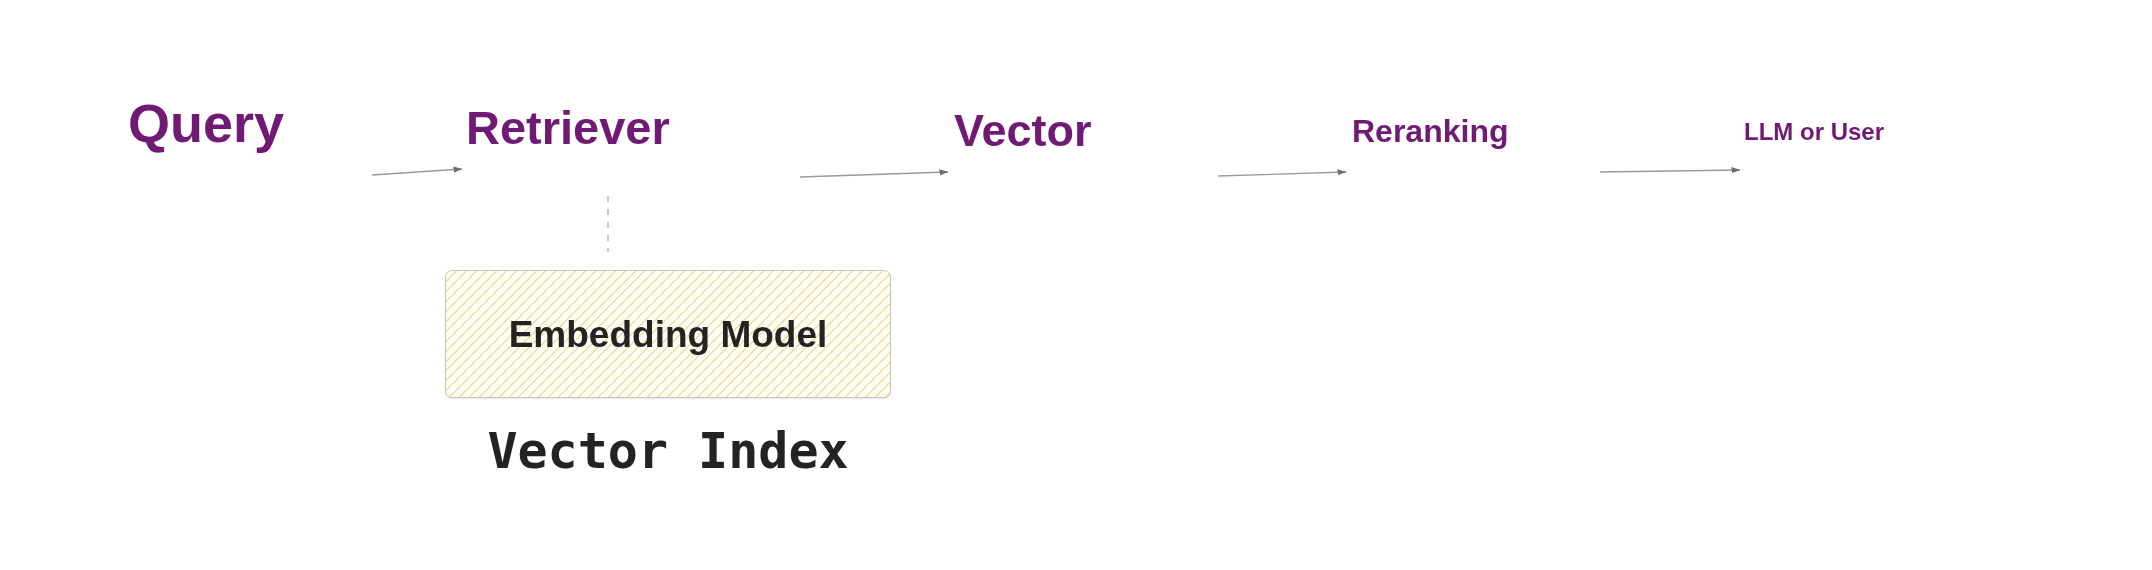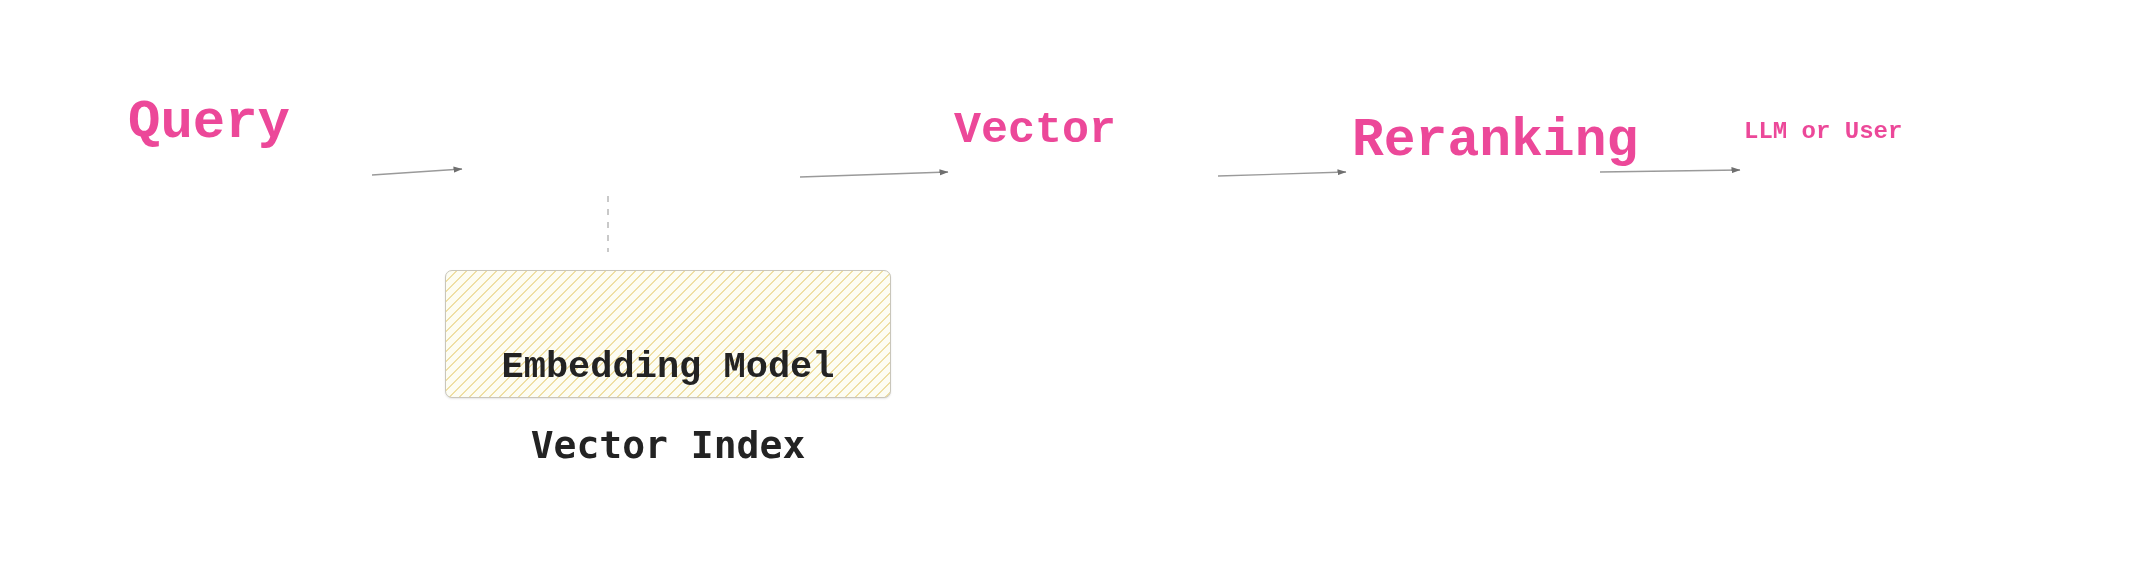--- a/index.html
+++ b/index.html
@@ -10,31 +10,31 @@
   #canvas {
     position: relative;
     width: 2152px;
     height: 570px;
     background: #ffffff;
     overflow: hidden;
     font-family: "DejaVu Sans Mono", "Liberation Mono", monospace;
   }
   .node-label {
     position: absolute;
-    color: #ec4899;
-    font-family: Liberation Mono, monospace;
+    color: #701a75;
+    font-family: Liberation Sans, sans-serif;
     font-weight: 700;
     white-space: pre;
     line-height: 1;
     letter-spacing: 0px;
   }
   #node-query       { left: 128px;  top: 96px;  font-size: 54px; }
   #node-retriever   { left: 466px;  top: 104px; font-size: 47px; }
   #node-results     { left: 954px;  top: 108px; font-size: 45px; }
-  #node-reranking   { left: 1352px; top: 115px; font-size: 53px; }
+  #node-reranking   { left: 1352px; top: 115px; font-size: 32px; }
   #node-llmoruser   { left: 1744px; top: 120px; font-size: 24px; }
 
   #connectors {
     position: absolute;
     left: 0;
     top: 0;
     width: 2152px;
     height: 570px;
     pointer-events: none;
   }
@@ -66,36 +66,35 @@
     );
     box-shadow: 0 1px 2px rgba(0,0,0,0.10);
   }
   #embedding-model-label {
     position: absolute;
     left: 0;
     right: 0;
     top: 50%;
     transform: translateY(-50%);
     text-align: center;
-    font-family: Liberation Mono, monospace;
+    font-family: Liberation Sans, sans-serif;
     font-size: 37px;
     font-weight: 700;
     color: #232323;
     white-space: pre;
     line-height: 1;
-    margin-top: 33px;
   }
   #vector-index-caption {
     position: absolute;
     left: 445px;
     top: 426px;
     width: 446px;
     text-align: center;
     font-family: "DejaVu Sans Mono", "Liberation Mono", monospace;
-    font-size: 38px;
+    font-size: 50px;
     font-weight: 700;
     color: #232323;
     white-space: pre;
     line-height: 1;
   }
 </style>
 </head>
 <body>
 
 <div id="canvas">
@@ -113,20 +112,21 @@
 
     <line x1="1218" y1="176" x2="1346" y2="172" stroke="#9a9a9a" stroke-width="1.3" marker-end="url(#arrowhead)"></line>
 
     <line x1="1600" y1="172" x2="1740" y2="170" stroke="#9a9a9a" stroke-width="1.3" marker-end="url(#arrowhead)"></line>
 
     <line x1="608" y1="196" x2="608" y2="252" stroke="#b8b8b8" stroke-width="1.5" stroke-dasharray="6 7"></line>
   </svg>
 
   <div class="node-label" id="node-query">Query</div>
 
+  <div class="node-label" id="node-retriever">Retriever</div>
 
   <div class="node-label" id="node-results">Vector</div>
 
   <div class="node-label" id="node-reranking">Reranking</div>
 
   <div class="node-label" id="node-llmoruser">LLM or User</div>
 
   <div id="vector-index-cluster">
     <div id="embedding-model-box">
       <div id="embedding-model-label">Embedding Model</div>

